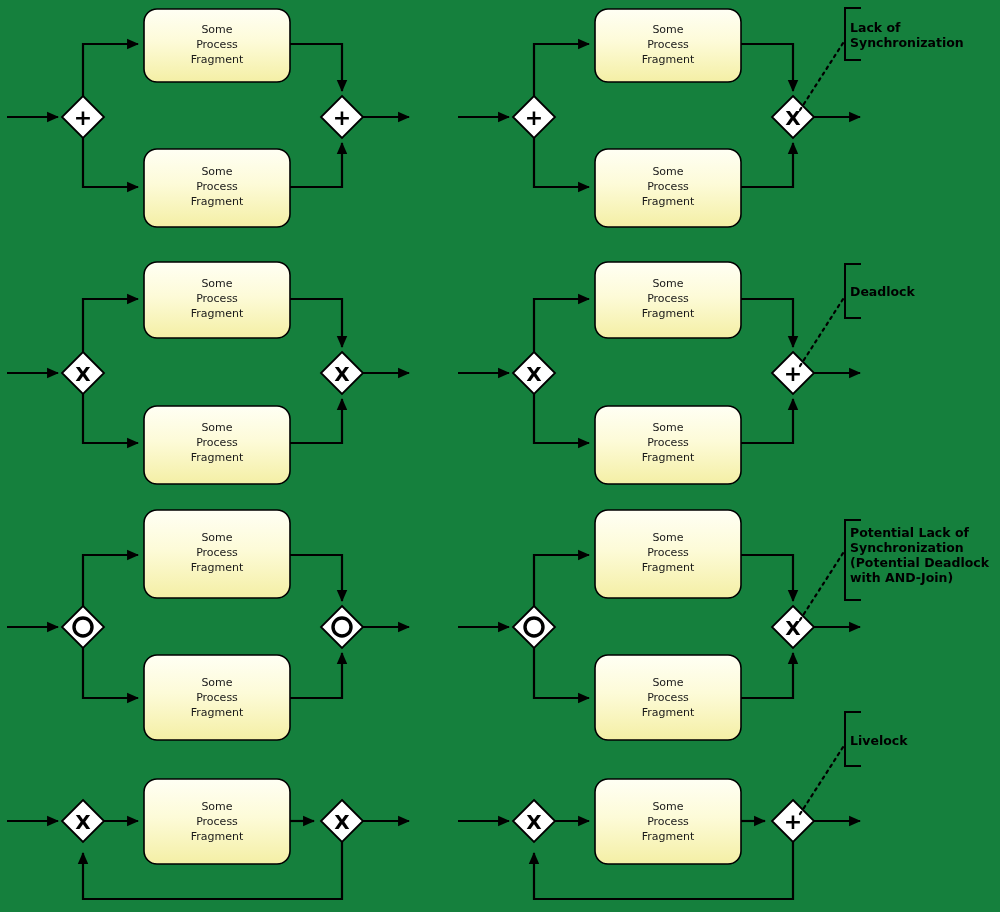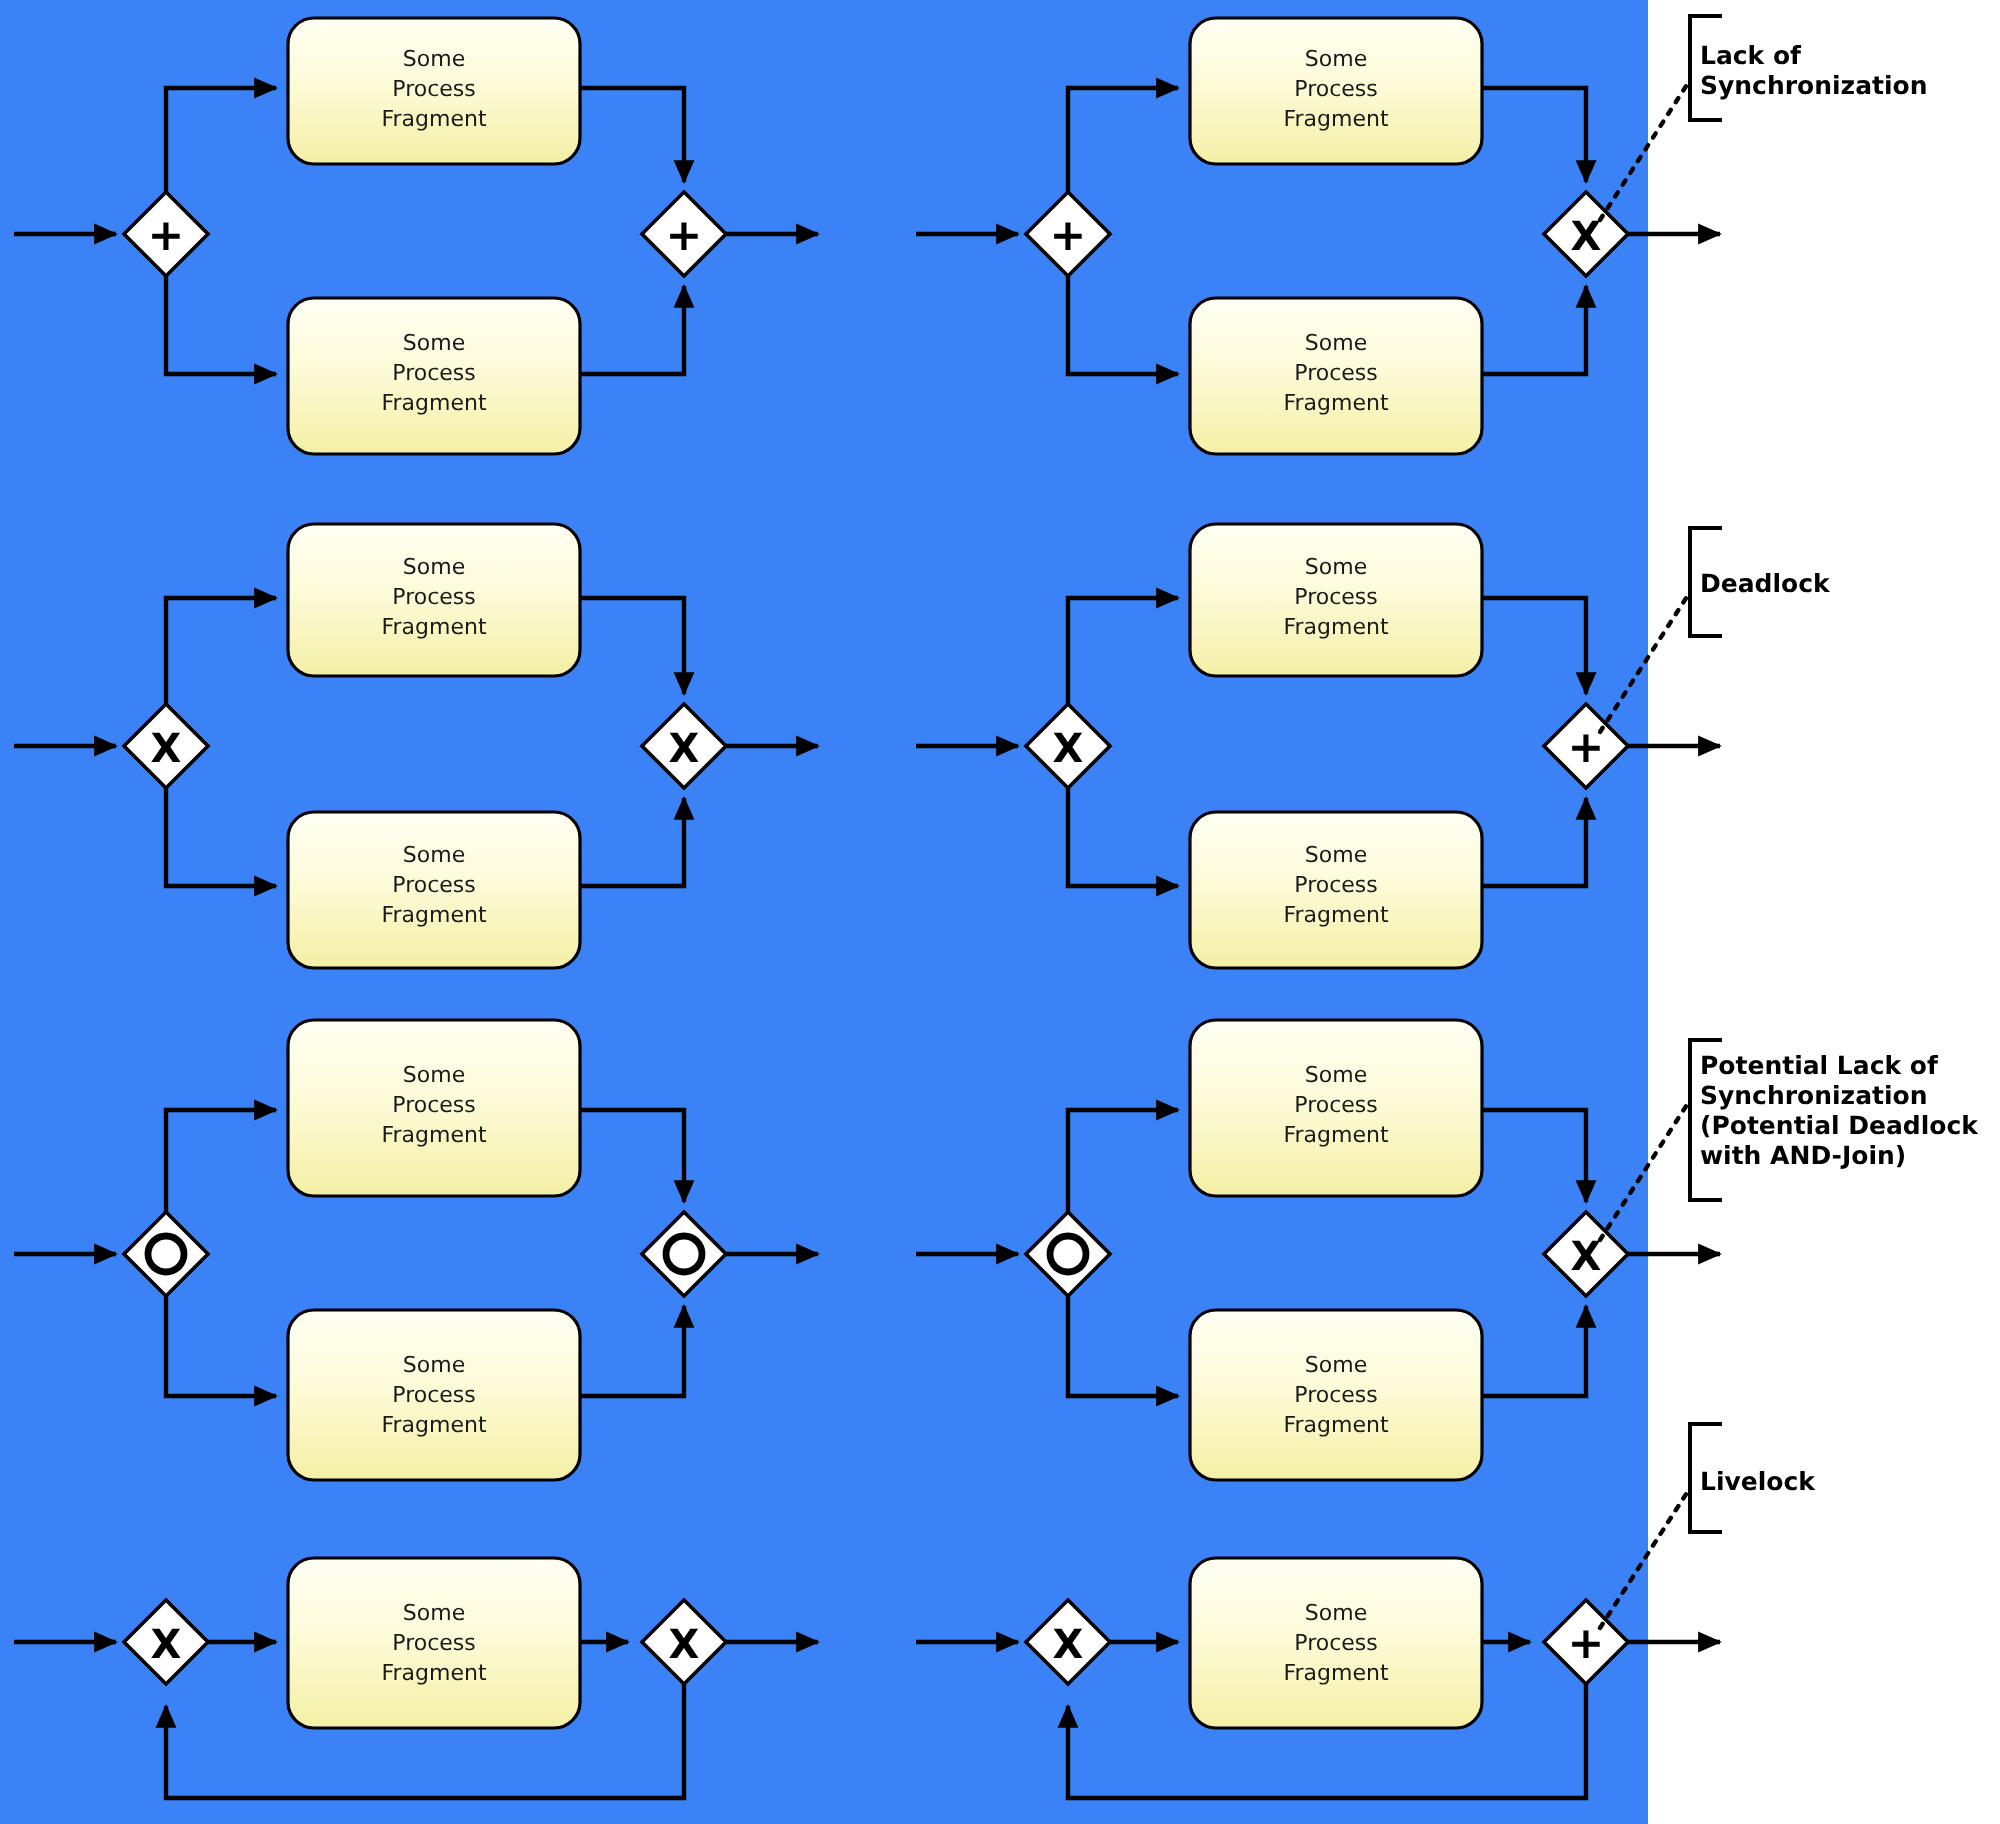--- a/index.html
+++ b/index.html
@@ -8,23 +8,23 @@
     background: #ffffff;
   }
   body {
     width: 1000px;
     height: 912px;
     font-family: "DejaVu Sans", sans-serif;
     overflow: hidden;
   }
   #diagram-root {
     position: relative;
-    width: 824px;
+    width: 1000px;
     height: 912px;
-    background: #3b82f6;
+    background: #15803d;
   }
   svg.diagram {
     display: block;
     width: 1000px;
     height: 912px;
   }
   .task-label {
     font-family: "DejaVu Sans", sans-serif;
     font-size: 11px;
     fill: #1a1a1a;

